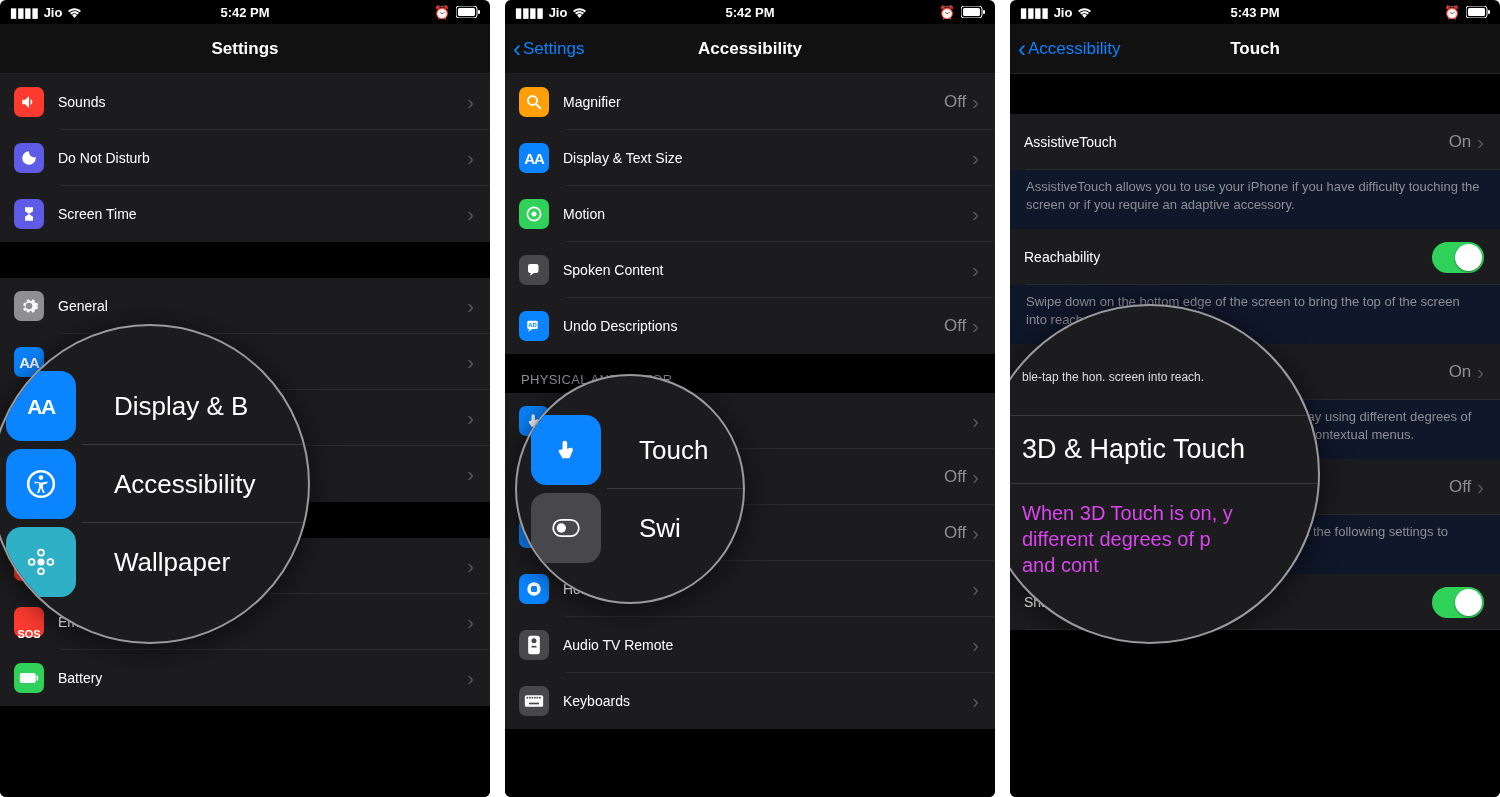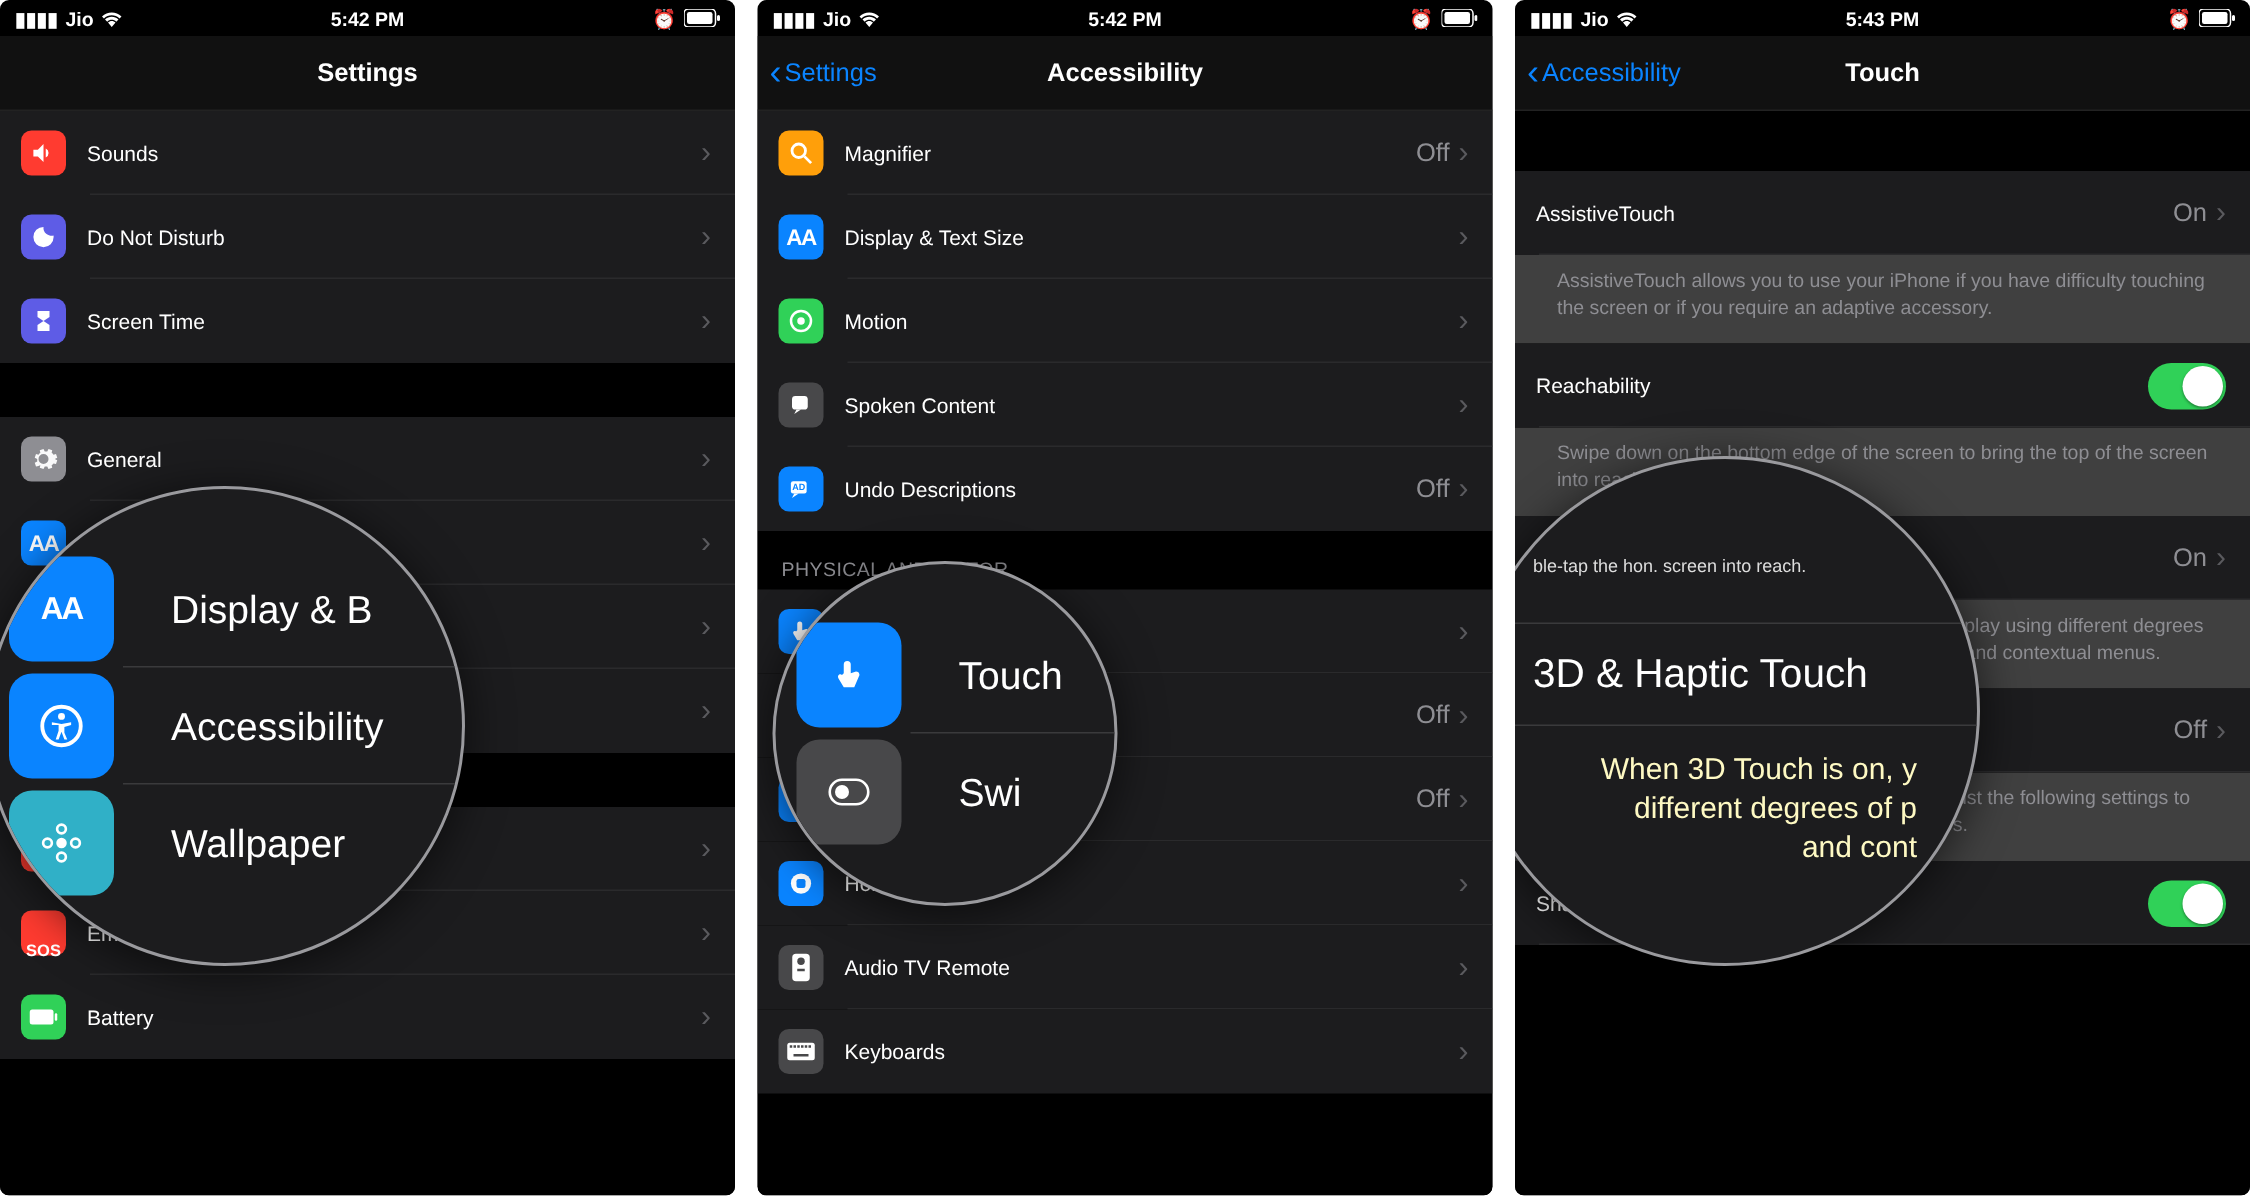--- a/index.html
+++ b/index.html
@@ -17,21 +17,21 @@
   .row { display: flex; align-items: center; min-height: 56px; padding: 0 16px 0 14px; background: #1c1c1e; position: relative; }
   .row::after { content: ""; position: absolute; left: 60px; right: 0; bottom: 0; height: 1px; background: #2a2a2c; }
   .row.noicon::after { left: 16px; }
   .row:last-child::after { display: none; }
   .icon { width: 30px; height: 30px; border-radius: 7px; margin-right: 14px; display: flex; align-items: center; justify-content: center; flex-shrink: 0; font-size: 15px; color: #fff; font-weight: 700; }
   .label { flex: 1; font-size: 14px; }
   .value { font-size: 17px; color: #8e8e93; margin-right: 6px; }
   .chevron { color: #5a5a5e; font-size: 20px; }
   .sectiongap { height: 36px; background: #000; }
   .sectionhead { font-size: 13px; color: #8e8e93; padding: 18px 16px 6px; text-transform: uppercase; letter-spacing: 0.3px; background: #000; }
-  .foot { font-size: 13px; color: #8e8e93; padding: 8px 28px 16px; line-height: 1.35; background: #404040; }
+  .foot { font-size: 13px; color: #8e8e93; padding: 8px 16px 16px; line-height: 1.35; background: #0f172a; }
   .toggle { width: 52px; height: 31px; border-radius: 16px; position: relative; flex-shrink: 0; }
   .toggle.on { background: #30d158; }
   .toggle .knob { position: absolute; width: 27px; height: 27px; background: #fff; border-radius: 50%; top: 2px; right: 2px; box-shadow: 0 1px 2px rgba(0,0,0,0.4); }
   .magnifier { position: absolute; border: 2px solid #9a9a9e; border-radius: 50%; background: #1c1c1e; box-shadow: 0 4px 30px rgba(0,0,0,0.6); overflow: hidden; display: flex; flex-direction: column; justify-content: center; z-index: 20; }
   .magrow { display: flex; align-items: center; padding: 14px 24px; position: relative; }
   .magrow::after { content: ""; position: absolute; left: 90px; right: 0; bottom: 0; height: 1px; background: #3a3a3c; }
   .magrow:last-child::after { display: none; }
   .magicon { width: 50px; height: 50px; border-radius: 11px; margin-right: 20px; display: flex; align-items: center; justify-content: center; flex-shrink: 0; }
   .maglabel { font-size: 26px; font-weight: 400; white-space: nowrap; margin-left: 28px; }
   svg { display: block; }
@@ -452,18 +452,18 @@
           <div class="knob"></div>
         </div>
     </div>
 
     <div class="magnifier" style="top:230px; left:-30px; width:340px; height:340px; padding:20px 0;">
       <div style="padding:0 40px; font-size:12px; color:#ddd; line-height:1.3;"><span>ble-tap the hon.
 screen into reach.</span></div>
       <div style="height:30px;"></div>
       <div style="padding:18px 40px; font-size:27px; border-top:1px solid #3a3a3c; border-bottom:1px solid #3a3a3c;"><span>3D &amp; Haptic Touch</span></div>
       <div style="height:16px;"></div>
-      <div style="padding:0 40px; font-size:20px; color:#fef9c3; line-height:1.3; white-space:pre-line;text-align:right;"><span>When 3D Touch is on, y
+      <div style="padding:0 40px; font-size:20px; color:#d946ef; line-height:1.3; white-space:pre-line;"><span>When 3D Touch is on, y
 different degrees of p
 and cont</span></div>
     </div>
   </div>
 </div>
 
 </body></html>

